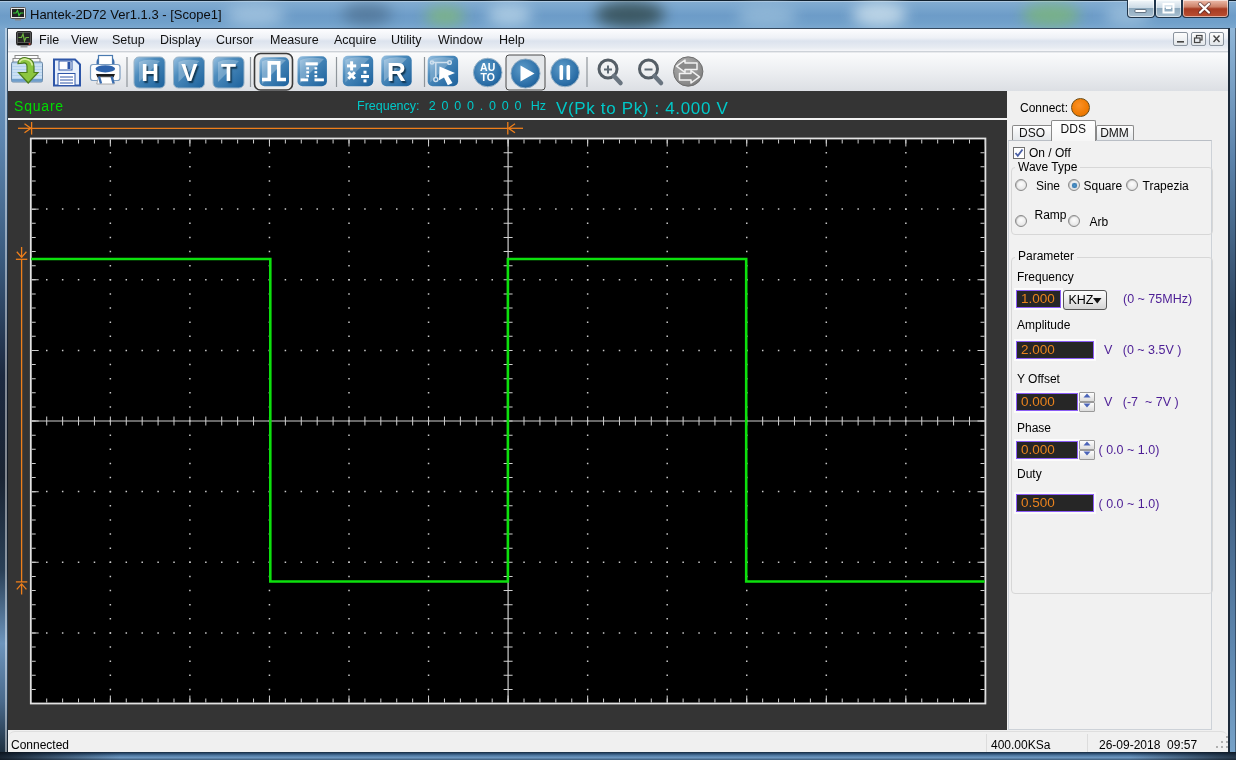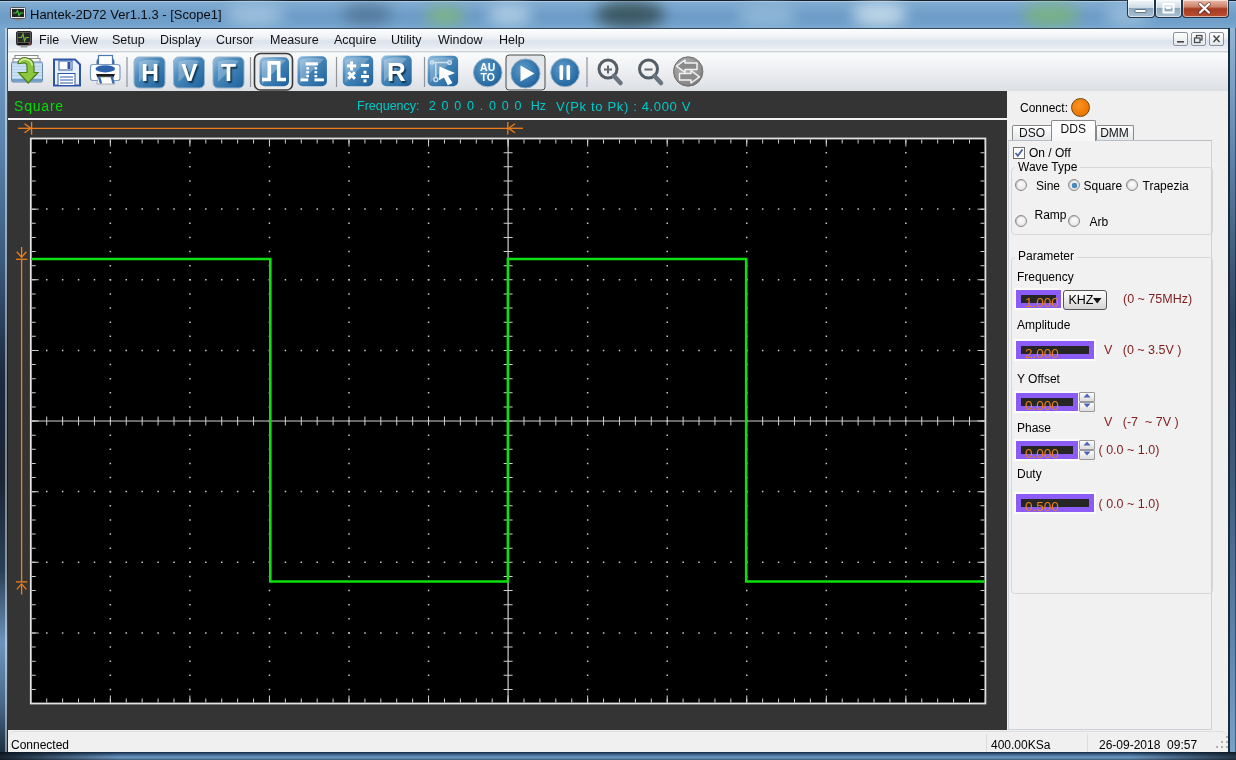--- a/index.html
+++ b/index.html
@@ -40,21 +40,21 @@
 .mdibtn svg { display:block; }
 
 #toolbar { left:8px; top:52px; width:1220px; height:39px;
   background:linear-gradient(180deg,#fafbfc 0%,#eceef1 50%,#dcdfe4 100%);
   border-top:1px solid #e8eaed; }
 
 #scope { left:8px; top:91px; width:999px; height:639px; background:#343434; }
 #hdrSquare { left:14px; top:97.5px; font-size:14px; letter-spacing:0.8px; color:#00dd00; }
 #hdrFreq { left:357px; top:99px; font-size:12.5px; color:#00c9c9; }
 #hdrFreq .sp { letter-spacing:5.8px; }
-#hdrVpk  { left:556px; top:99px; font-size:13px; letter-spacing:0.65px; color:#00c9c9; }
+#hdrVpk  { left:556px; top:99px; font-size:17px; letter-spacing:0.65px; color:#00c9c9; }
 #hdrline { left:8px; top:118px; width:999px; height:2px; background:#f2f2f2; }
 
 #rpanel { left:1007px; top:91px; width:221px; height:639px; background:#f0f0f0; }
 #connectlbl { left:1020px; top:100.5px; font-size:12px; color:#000;text-align:right; }
 #connectled { left:1070.5px; top:97.5px; width:19px; height:19px; border-radius:50%;
   background:radial-gradient(circle at 42% 38%, #fb9226 0%, #f07c04 55%, #e06e00 100%);
   border:1.5px solid #6a4a12; }
 .tab { position:absolute; font-size:12px; color:#111; text-align:center;
   border:1px solid #898989; border-bottom:none; border-radius:2px 2px 0 0;
   background:linear-gradient(180deg,#ffffff,#eef0f2 60%,#e4e7ea); }
@@ -63,27 +63,27 @@
 #tabDMM { left:1095.5px; top:124.5px; width:38px; height:15.5px; line-height:14.5px; }
 #tabpage { left:1008px; top:139.5px; width:204px; height:590px; border:1px solid #cdd2d8; border-top:1px solid #b9bec5; background:#f1f1f1; }
 .lbl { position:absolute; font-size:12px; color:#000; }
 .groupbox { position:absolute; border:1px solid #d7d7d7; border-radius:4px; }
 .glabel { position:absolute; background:#f1f1f1; padding:0 3px; font-size:12px; color:#000; }
 .radio { position:absolute; width:12px; height:12px; border-radius:50%;
   background:radial-gradient(circle at 50% 40%,#fdfdfd 0%,#ececec 55%,#d5d5d5 100%); border:1px solid #8a8a8a;
   box-shadow:inset 0.5px 0.5px 1px rgba(0,0,0,0.25); }
 .radio.sel::after { content:""; position:absolute; left:3px; top:3px; width:4.5px; height:4.5px; border-radius:50%;
   background:radial-gradient(circle,#4e96c8 0%, #2e6da8 100%); box-shadow:0 0 1px #2e6da8; }
-.dinput { position:absolute; height:18px; background:#262626; border:5px solid #8b5cf6;
+.dinput { position:absolute; height:18px; background:#262626; border:1px solid #8b5cf6;
   box-shadow:0 0 0 2px #fbfbfb; color:#e8821e; font-size:13.5px; line-height:16px; padding-left:4px; }
 .spin { position:absolute; width:16px; height:20px; }
 .spinbtn { position:absolute; left:0; width:16px; height:9.5px; background:linear-gradient(180deg,#fefefe,#dcdcdc);
   border:1px solid #9a9a9a; border-radius:1px; overflow:hidden; }
 .spinbtn svg { display:block; margin:-1px 0 0 0; }
-.range { position:absolute; font-size:12.5px; color:#7f1d1d; }
+.range { position:absolute; font-size:12.5px; color:#4c1d95; }
 
 #statusbar { left:8px; top:731px; width:1220px; height:21px; background:#f0f0f0; border-top:1.5px solid #dedede;border-radius:7px; }
 .stext { position:absolute; top:6px; font-size:12px; color:#000; }
 </style>
 </head>
 <body>
 
 <div class="abs" id="titlebar">
   <div class="blob" style="left:225px;top:4px;width:60px;height:22px;background:#a8c8e2;opacity:.8"></div>
   <div class="blob" style="left:342px;top:3px;width:50px;height:22px;background:#3d5a75;opacity:.5"></div>
@@ -415,21 +415,21 @@
       <svg width="14" height="7">
         <path d="M7 1.5 L10.5 5.5 L3.5 5.5 Z" fill="#4a63b8"></path>
       </svg>
     </div>
   <div class="spinbtn" style="top:10px">
       <svg width="14" height="7">
         <path d="M3.5 1.5 L10.5 1.5 L7 5.5 Z" fill="#4a63b8"></path>
       </svg>
     </div>
 </div>
-<div class="range" style="left:1104px;top:415px">V&nbsp;&nbsp;&nbsp;(-7&nbsp; ~ 7V )</div>
+<div class="range" style="left:1104px;top:395px">V&nbsp;&nbsp;&nbsp;(-7&nbsp; ~ 7V )</div>
 <div class="lbl" style="left:1017px;top:421px">Phase</div>
 <div class="dinput" style="left:1016px;top:440.5px;width:61.5px">0.000</div>
 <div class="spin" style="left:1078.5px;top:440px">
   <div class="spinbtn" style="top:0">
       <svg width="14" height="7">
         <path d="M7 1.5 L10.5 5.5 L3.5 5.5 Z" fill="#4a63b8"></path>
       </svg>
     </div>
   <div class="spinbtn" style="top:10px">
       <svg width="14" height="7">

